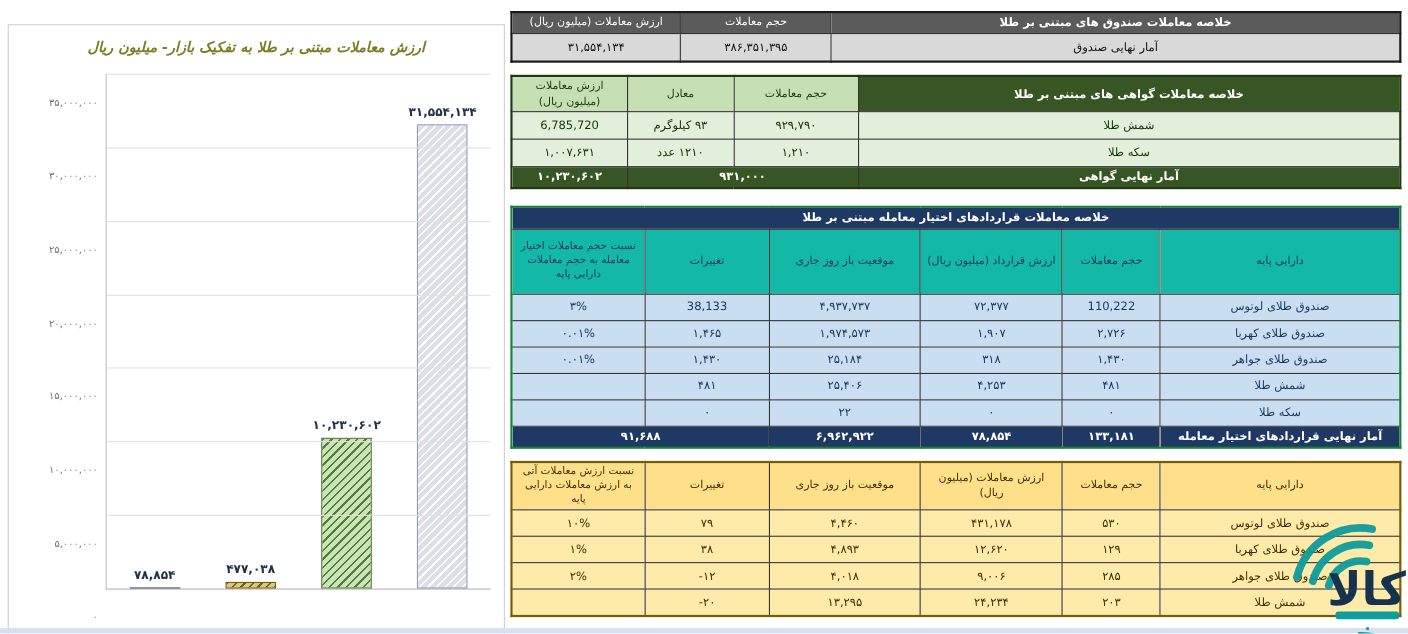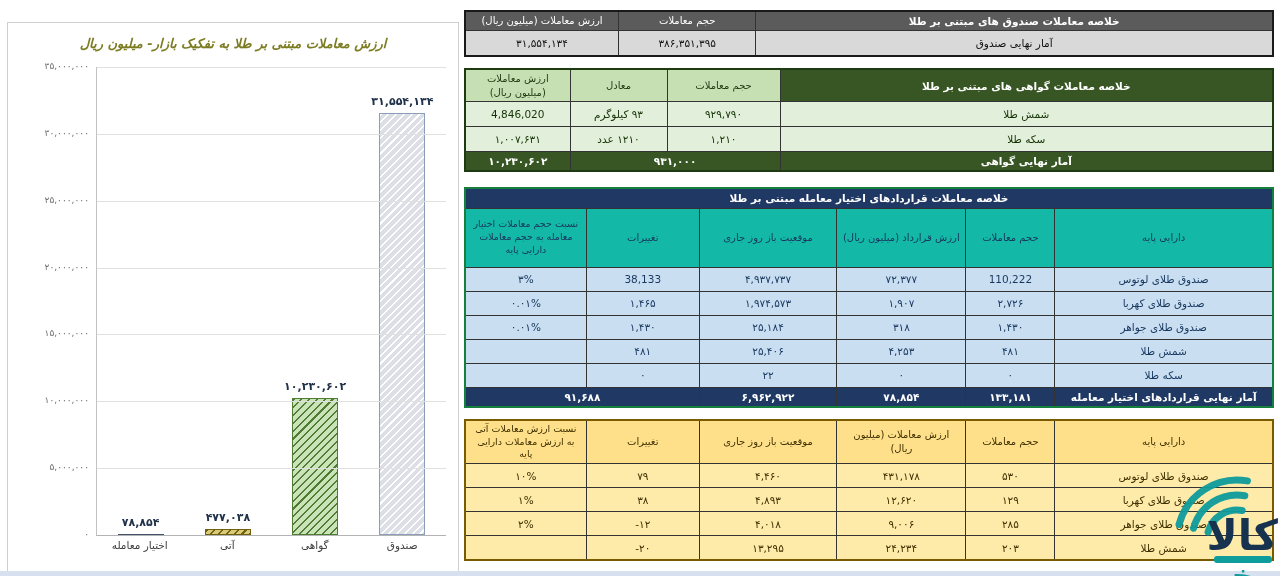--- a/index.html
+++ b/index.html
@@ -17,21 +17,21 @@
     margin-top:13px;text-align:center;font-style:italic;font-weight:bold;
     font-size:13px;color:#7c7c22;direction:rtl;
   }
   #plot{
     position:relative;margin:16px 12px 0 88px;height:468px;
     border-left:1px solid #c2c2c2;border-bottom:1px solid #b3b3b3;
   }
   .gridline{position:absolute;left:0;right:0;height:1px;background:#e0e0e0;}
   .ylab{
     position:absolute;left:-86px;width:78px;text-align:right;
-    font-size:9px;color:#6e6e6e;direction:ltr;
+    font-size:9px;color:#6e6e6e;direction:ltr;margin-top:28px;
   }
   #bars{position:absolute;left:0;right:0;top:0;bottom:0;display:flex;}
   .slot{flex:1;position:relative;}
   .bar{
     position:absolute;bottom:0;left:50%;transform:translateX(-50%);
     width:46px;box-sizing:border-box;
   }
   .val{
     position:absolute;left:50%;transform:translateX(-50%);
     font-size:11px;font-weight:bold;color:#20314a;white-space:nowrap;direction:ltr;
@@ -123,26 +123,20 @@
       <div class="gridline" style="top: 201px;"></div>
       <div class="ylab" style="top: 195px;">۲۰,۰۰۰,۰۰۰</div>
       <div class="gridline" style="top: 267px;"></div>
       <div class="ylab" style="top: 261px;">۱۵,۰۰۰,۰۰۰</div>
       <div class="gridline" style="top: 334px;"></div>
       <div class="ylab" style="top: 328px;">۱۰,۰۰۰,۰۰۰</div>
       <div class="gridline" style="top: 401px;"></div>
       <div class="ylab" style="top: 395px;">۵,۰۰۰,۰۰۰</div>
       <div class="ylab" style="top: 462px;">۰</div>
     </div>
-  <div id="xlabels">
-      <div class="xlab">اختیار معامله</div>
-      <div class="xlab">آتی</div>
-      <div class="xlab">گواهی</div>
-      <div class="xlab">صندوق</div>
-    </div>
 </div>
 
 <div id="right">
 
   <table class="tbl gray">
     <colgroup>
         <col style="width:64%">
         <col style="width:17%">
         <col style="width:19%">
       </colgroup>
@@ -171,21 +165,21 @@
         <tr>
       <td class="title-cell">خلاصه معاملات گواهی های مبتنی بر طلا</td>
       <td class="hd">حجم معاملات</td>
       <td class="hd">معادل</td>
       <td class="hd">ارزش معاملات (میلیون ریال)</td>
     </tr>
     <tr>
       <td class="cel">شمش طلا</td>
       <td class="cel num">۹۲۹,۷۹۰</td>
       <td class="cel">۹۳ کیلوگرم</td>
-      <td class="cel num">4,846,020</td>
+      <td class="cel num">6,785,720</td>
     </tr>
     <tr>
       <td class="cel">سکه طلا</td>
       <td class="cel num">۱,۲۱۰</td>
       <td class="cel">۱۲۱۰ عدد</td>
       <td class="cel num">۱,۰۰۷,۶۳۱</td>
     </tr>
     <tr>
       <td class="ft">آمار نهایی گواهی</td>
       <td class="ft num" colspan="2">۹۳۱,۰۰۰</td>

